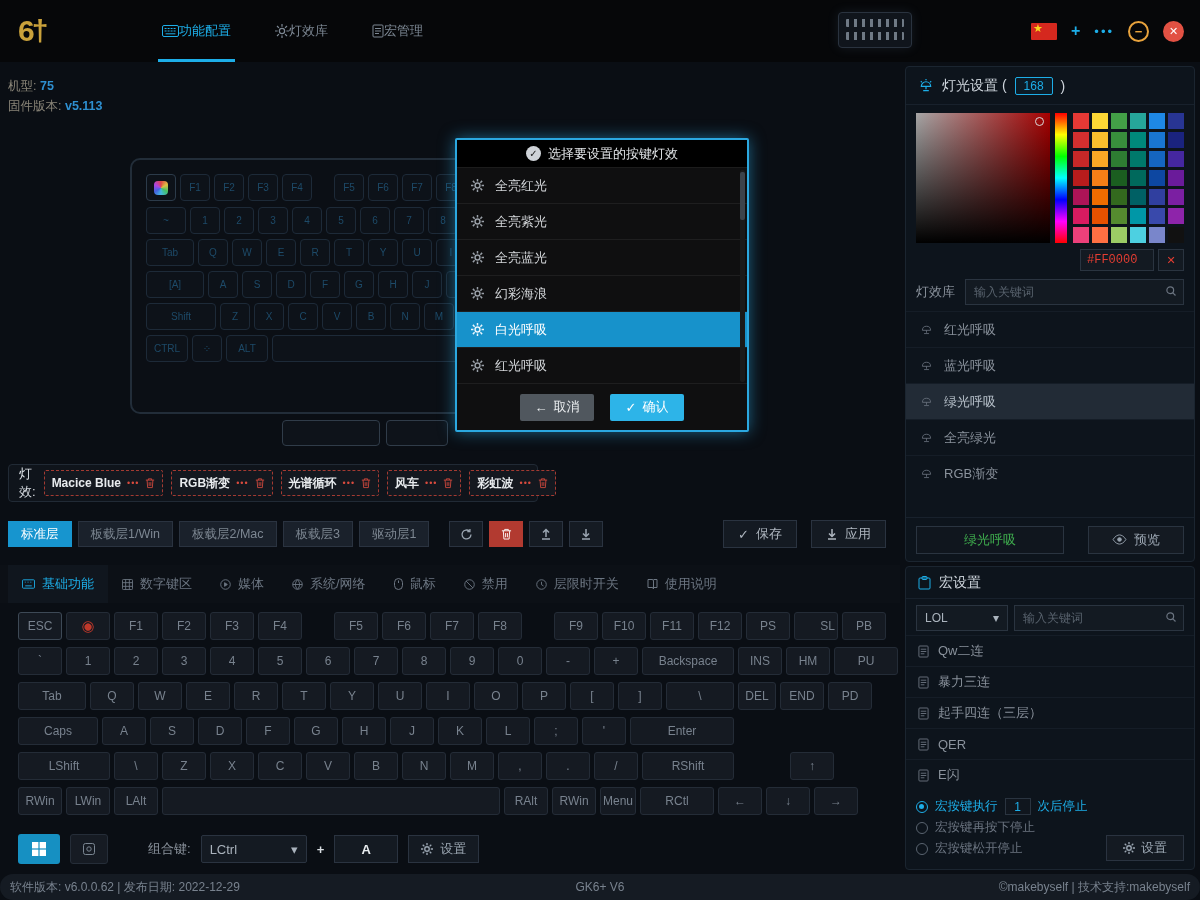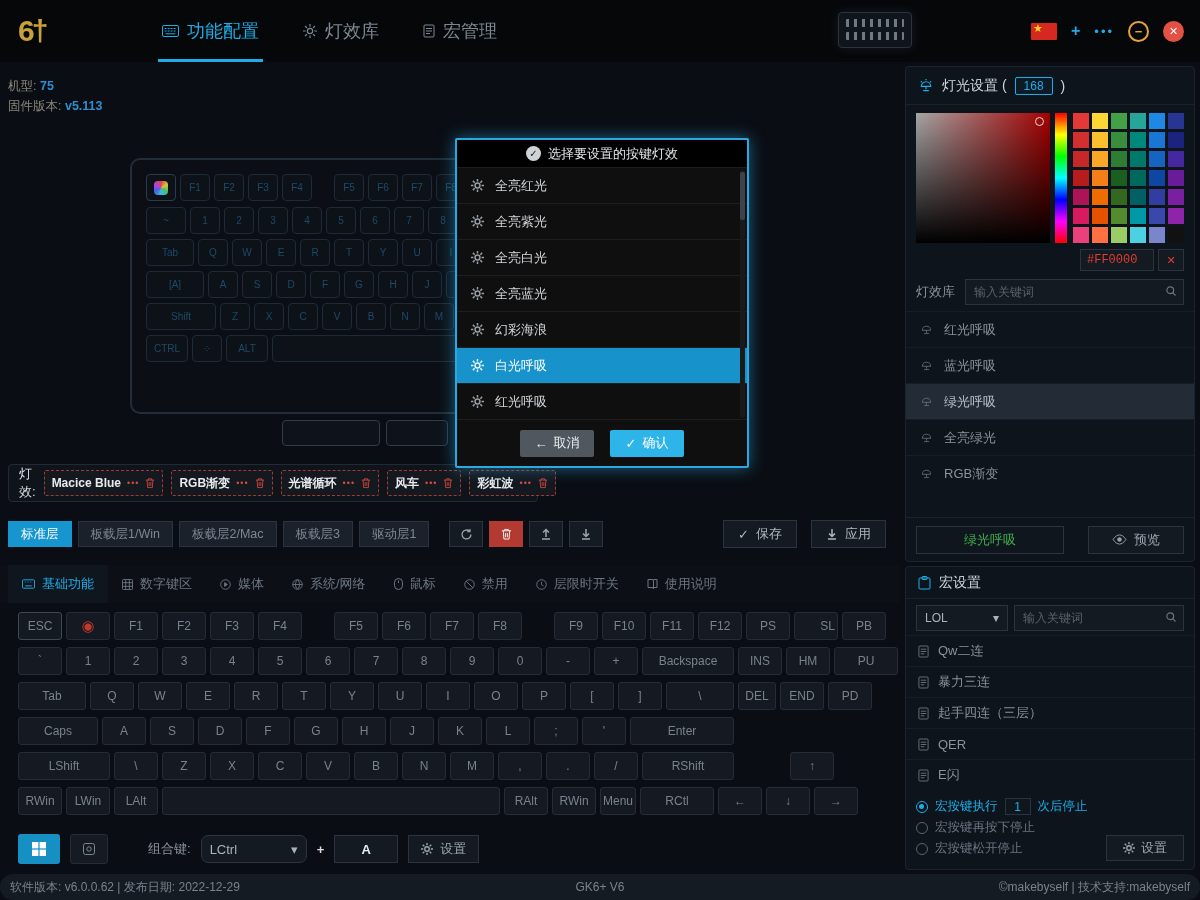--- a/index.html
+++ b/index.html
@@ -5,21 +5,21 @@
   *{margin:0;padding:0;box-sizing:border-box;}
   html,body{width:1200px;height:900px;}
   body{position:relative;overflow:hidden;background:#0a0e14;color:#8a929c;
        font-family:"Liberation Sans","DejaVu Sans",sans-serif;font-size:13px;}
 
   
   .navbar{position:absolute;left:0;top:0;width:1200px;height:62px;background:#060709;
           display:flex;align-items:center;z-index:20;}
   .logo{margin-left:18px;width:64px;color:#c9a13b;font-size:30px;font-weight:bold;letter-spacing:-3px;}
   .nav-tabs{display:flex;height:100%;margin-left:58px;}
-  .nav-tab{display:flex;align-items:center;gap:8px;padding:12px 22px;color:#7d8894;font-size:18px;position:relative;cursor:pointer;}
+  .nav-tab{display:flex;align-items:center;padding:12px 22px;color:#7d8894;font-size:13px;position:relative;cursor:pointer;}
   .nav-tab .nicon{display:inline-flex;color:inherit;}
   .nav-tab.active{color:#1daee8;}
   .nav-tab.active::after{content:"";position:absolute;left:18px;right:18px;bottom:0;height:3px;background:#1daee8;}
   .nav-kb{position:absolute;left:838px;top:12px;width:74px;height:36px;background:#10151c;
           border:1px solid #2a333f;border-radius:4px;padding:6px 7px;box-shadow:0 0 12px rgba(130,170,210,.12);}
   .nav-kb .kline{height:8px;margin-bottom:5px;background:repeating-linear-gradient(90deg,rgba(190,205,220,.55) 0 3px,transparent 3px 8px);border-radius:1px;}
   .nav-right{margin-left:auto;display:flex;align-items:center;gap:14px;padding-right:16px;}
   .flag{width:26px;height:17px;background:#d5281e;position:relative;border-radius:1px;}
   .flag .star{position:absolute;left:2px;top:-1px;color:#f7d31e;font-size:11px;}
   .lang-plus{color:#1daee8;font-size:16px;font-weight:bold;}
@@ -106,21 +106,21 @@
   .vk-key.danger{color:#c0392b;font-size:15px;}
   .ksp{height:28px;}
 
   
   .combo-row{position:absolute;left:18px;top:834px;display:flex;align-items:center;gap:10px;z-index:2;}
   .win-key{width:42px;height:30px;background:#1690c2;border-radius:3px;display:flex;align-items:center;
            justify-content:center;color:#fff;cursor:pointer;}
   .app-key{width:38px;height:30px;background:#161b23;border:1px solid #252d38;border-radius:3px;
            display:flex;align-items:center;justify-content:center;color:#7b8692;cursor:pointer;}
   .combo-lbl{color:#8a929c;margin-left:30px;}
-  .combo-select{width:106px;height:28px;background:#141a22;border:1px solid #2a3340;border-radius:7px;
+  .combo-select{width:106px;height:28px;background:#141a22;border:1px solid #2a3340;border-radius:2px;
                 display:flex;align-items:center;justify-content:space-between;padding:0 8px;color:#aab3bd;cursor:pointer;}
   .combo-plus{color:#d8dde2;font-weight:bold;}
   .combo-key{width:64px;height:28px;background:#141a22;border:1px solid #2a3340;display:flex;align-items:center;
              justify-content:center;color:#e8ecef;font-weight:bold;}
   .combo-set{height:28px;padding:0 12px;border:1px solid #2a3340;background:#141a22;color:#9aa5b1;
              display:flex;align-items:center;gap:7px;cursor:pointer;}
 
   
   .panel{position:absolute;left:905px;width:290px;background:#0d141c;border:1px solid #1b2530;border-radius:4px;z-index:5;}
   .light-panel{top:66px;height:496px;}
@@ -352,29 +352,20 @@
         </span>
       <span>全亮紫光</span>
     </div>
     <div class="m-item">
       <span class="gear">
           <svg width="13" height="13" viewBox="0 0 16 16" fill="none" stroke="currentColor" stroke-width="1.8">
             <circle cx="8" cy="8" r="3"></circle>
             <path d="M8 0v3M8 13v3M0 8h3M13 8h3M2.3 2.3l2.2 2.2M11.5 11.5l2.2 2.2M13.7 2.3l-2.2 2.2M2.3 13.7l2.2-2.2"></path>
           </svg>
         </span>
-      <span>全亮白光</span>
-    </div>
-    <div class="m-item">
-      <span class="gear">
-          <svg width="13" height="13" viewBox="0 0 16 16" fill="none" stroke="currentColor" stroke-width="1.8">
-            <circle cx="8" cy="8" r="3"></circle>
-            <path d="M8 0v3M8 13v3M0 8h3M13 8h3M2.3 2.3l2.2 2.2M11.5 11.5l2.2 2.2M13.7 2.3l-2.2 2.2M2.3 13.7l2.2-2.2"></path>
-          </svg>
-        </span>
       <span>全亮蓝光</span>
     </div>
     <div class="m-item">
       <span class="gear">
           <svg width="13" height="13" viewBox="0 0 16 16" fill="none" stroke="currentColor" stroke-width="1.8">
             <circle cx="8" cy="8" r="3"></circle>
             <path d="M8 0v3M8 13v3M0 8h3M13 8h3M2.3 2.3l2.2 2.2M11.5 11.5l2.2 2.2M13.7 2.3l-2.2 2.2M2.3 13.7l2.2-2.2"></path>
           </svg>
         </span>
       <span>幻彩海浪</span>

